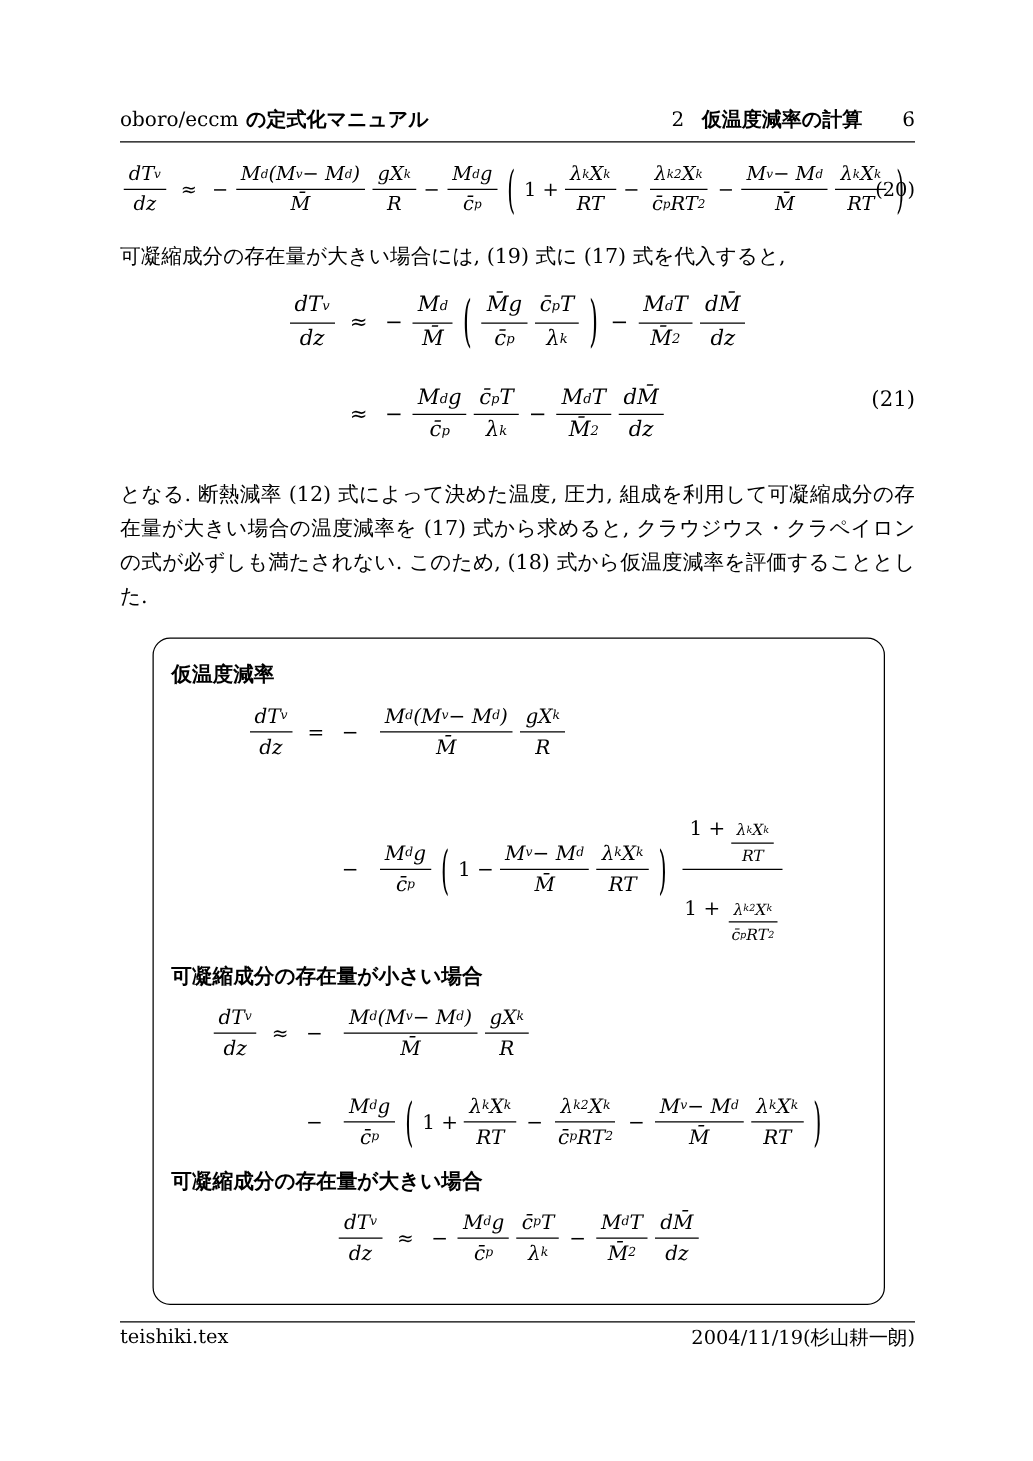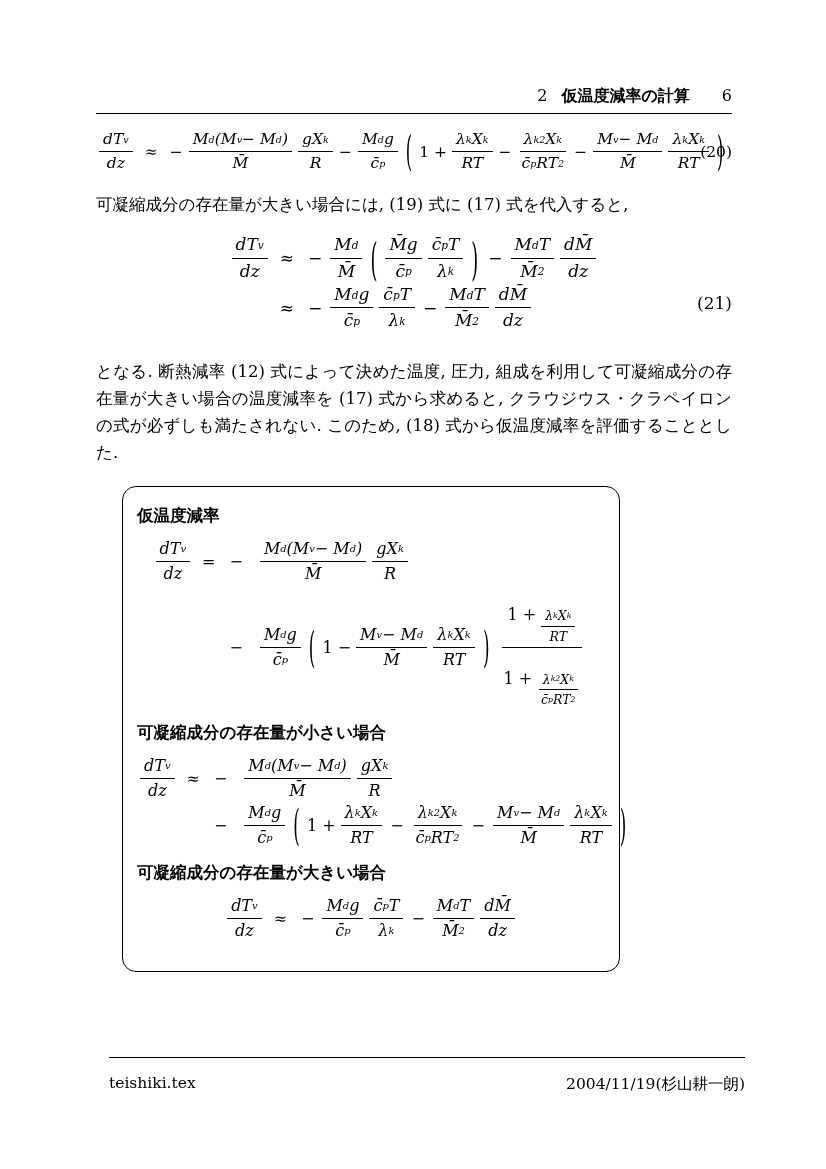--- a/index.html
+++ b/index.html
@@ -45,21 +45,21 @@
     font-size:17px;
     margin:16px 0;
   }
   .eq.tight{font-size:15.5px;}
   sub{font-size:.62em;vertical-align:-0.35em;line-height:0;}
   sup{font-size:.62em;vertical-align:0.5em;line-height:0;}
   .eqgrid{
     display:grid;
     grid-template-columns:auto auto auto;
     align-items:center;
-    row-gap:2px;
+    row-gap:26px;
     margin:0 auto;
   }
   .eq.left-eq .eqgrid{margin:0;}
   .cell{display:flex;align-items:center;}
   .c-lhs{justify-content:flex-end;}
   .c-rel{font-style:normal;padding:0 9px;justify-content:center;}
   .c-rhs{justify-content:flex-start;}
   .mfrac{
     display:inline-flex;flex-direction:column;align-items:center;
     vertical-align:middle;margin:0 3px;text-align:center;line-height:1.25;
@@ -75,53 +75,56 @@
     position:absolute;right:0;top:50%;transform:translateY(-50%);
     font-style:normal;
   }
   .eq#eq21 .eqtag{top:71%;}
   
   .gapminus .c-rhs > .mop:first-child{margin-right:14px;}
   
   .summary-box{
     margin-top:20px;
     margin-left:26px;
-    width:498px;
+    width:586px;
     border:1px solid #000;
     border-radius:14px;
     padding:12px 14px 16px 14px;
     box-sizing:border-box;
   }
   .box-heading{
     font-family:"DejaVu Sans", sans-serif;
     font-weight:bold;
     font-size:16.5px;
     margin:6px 0 2px 0;
   }
   .summary-box .eq{margin:12px 0 14px 0;font-size:16px;}
   
   .footer{
     position:absolute;
     left:96px; top:1057px;
     width:636px;
     border-top:1px solid #000;
-    padding-top:16px;
+    padding-top:2px;
     display:flex;
     font-size:15.5px;
-    margin-left:13px;
   }
   .footer .right{margin-left:auto;}
 </style>
 </head>
 <body>
 
 <div class="page">
   <div class="content">
 
     <div class="hdr">
+      <div class="hdr-left">
+        <span>oboro/eccm</span>
+        <span class="jp-bold">の定式化マニュアル</span>
+      </div>
       <div class="hdr-right">
         <span>2</span>
         <span class="jp-bold">仮温度減率の計算</span>
         <span class="pageno">6</span>
       </div>
     </div>
 
 
     <div class="eq tight left-eq" id="eq20">
         <div class="eqgrid">

